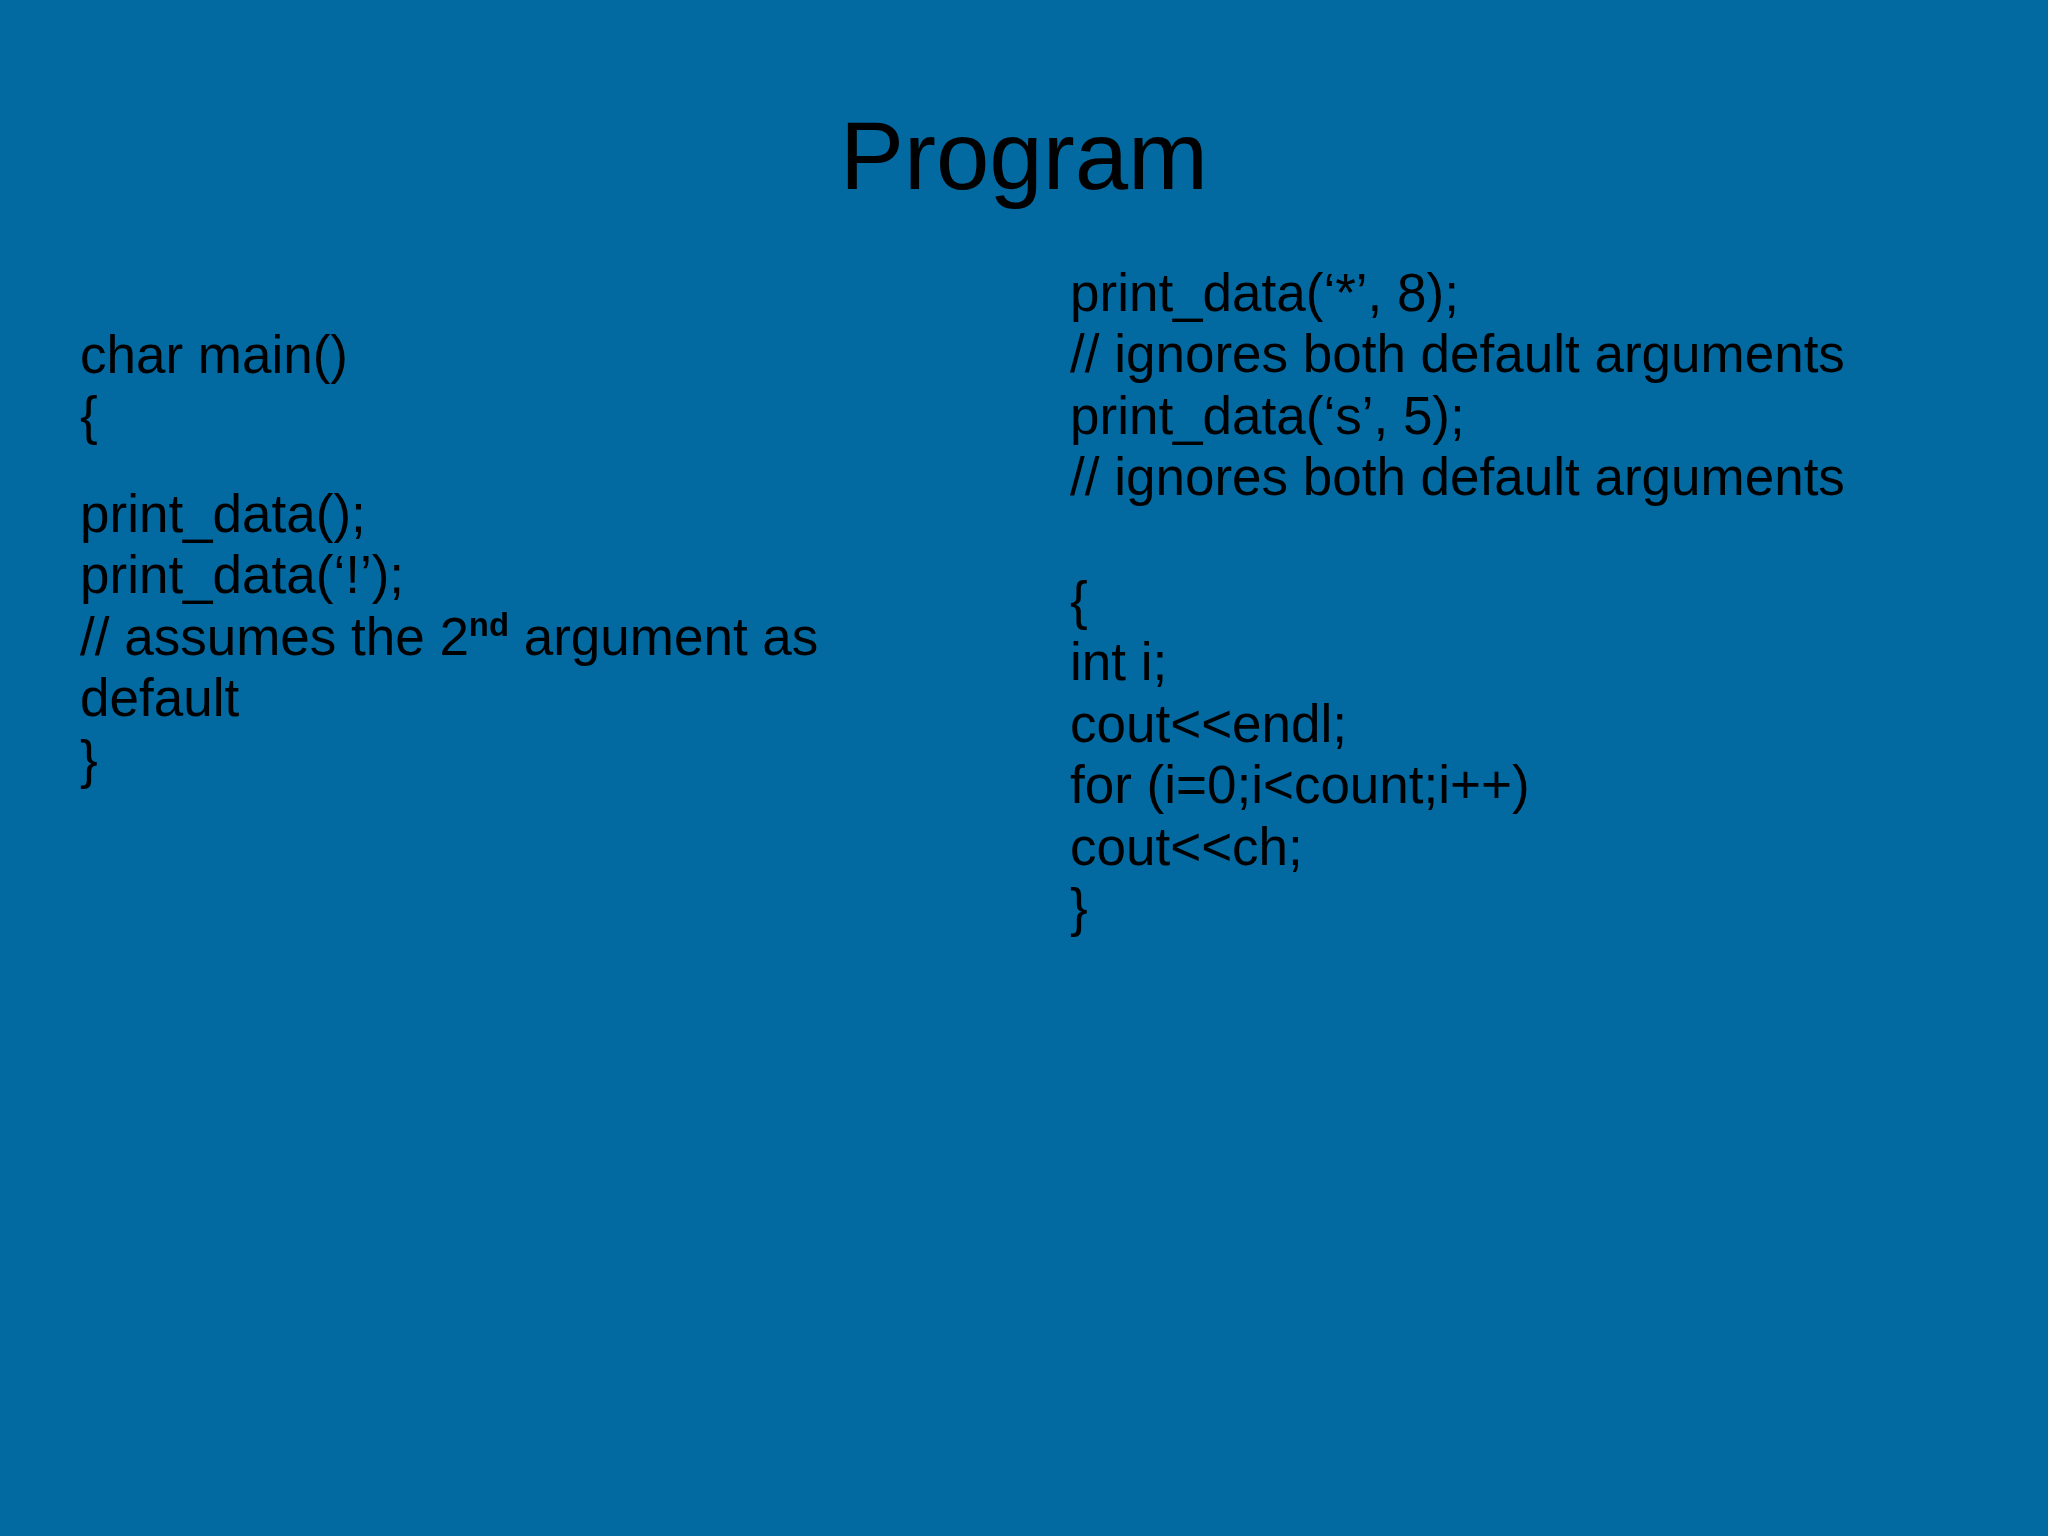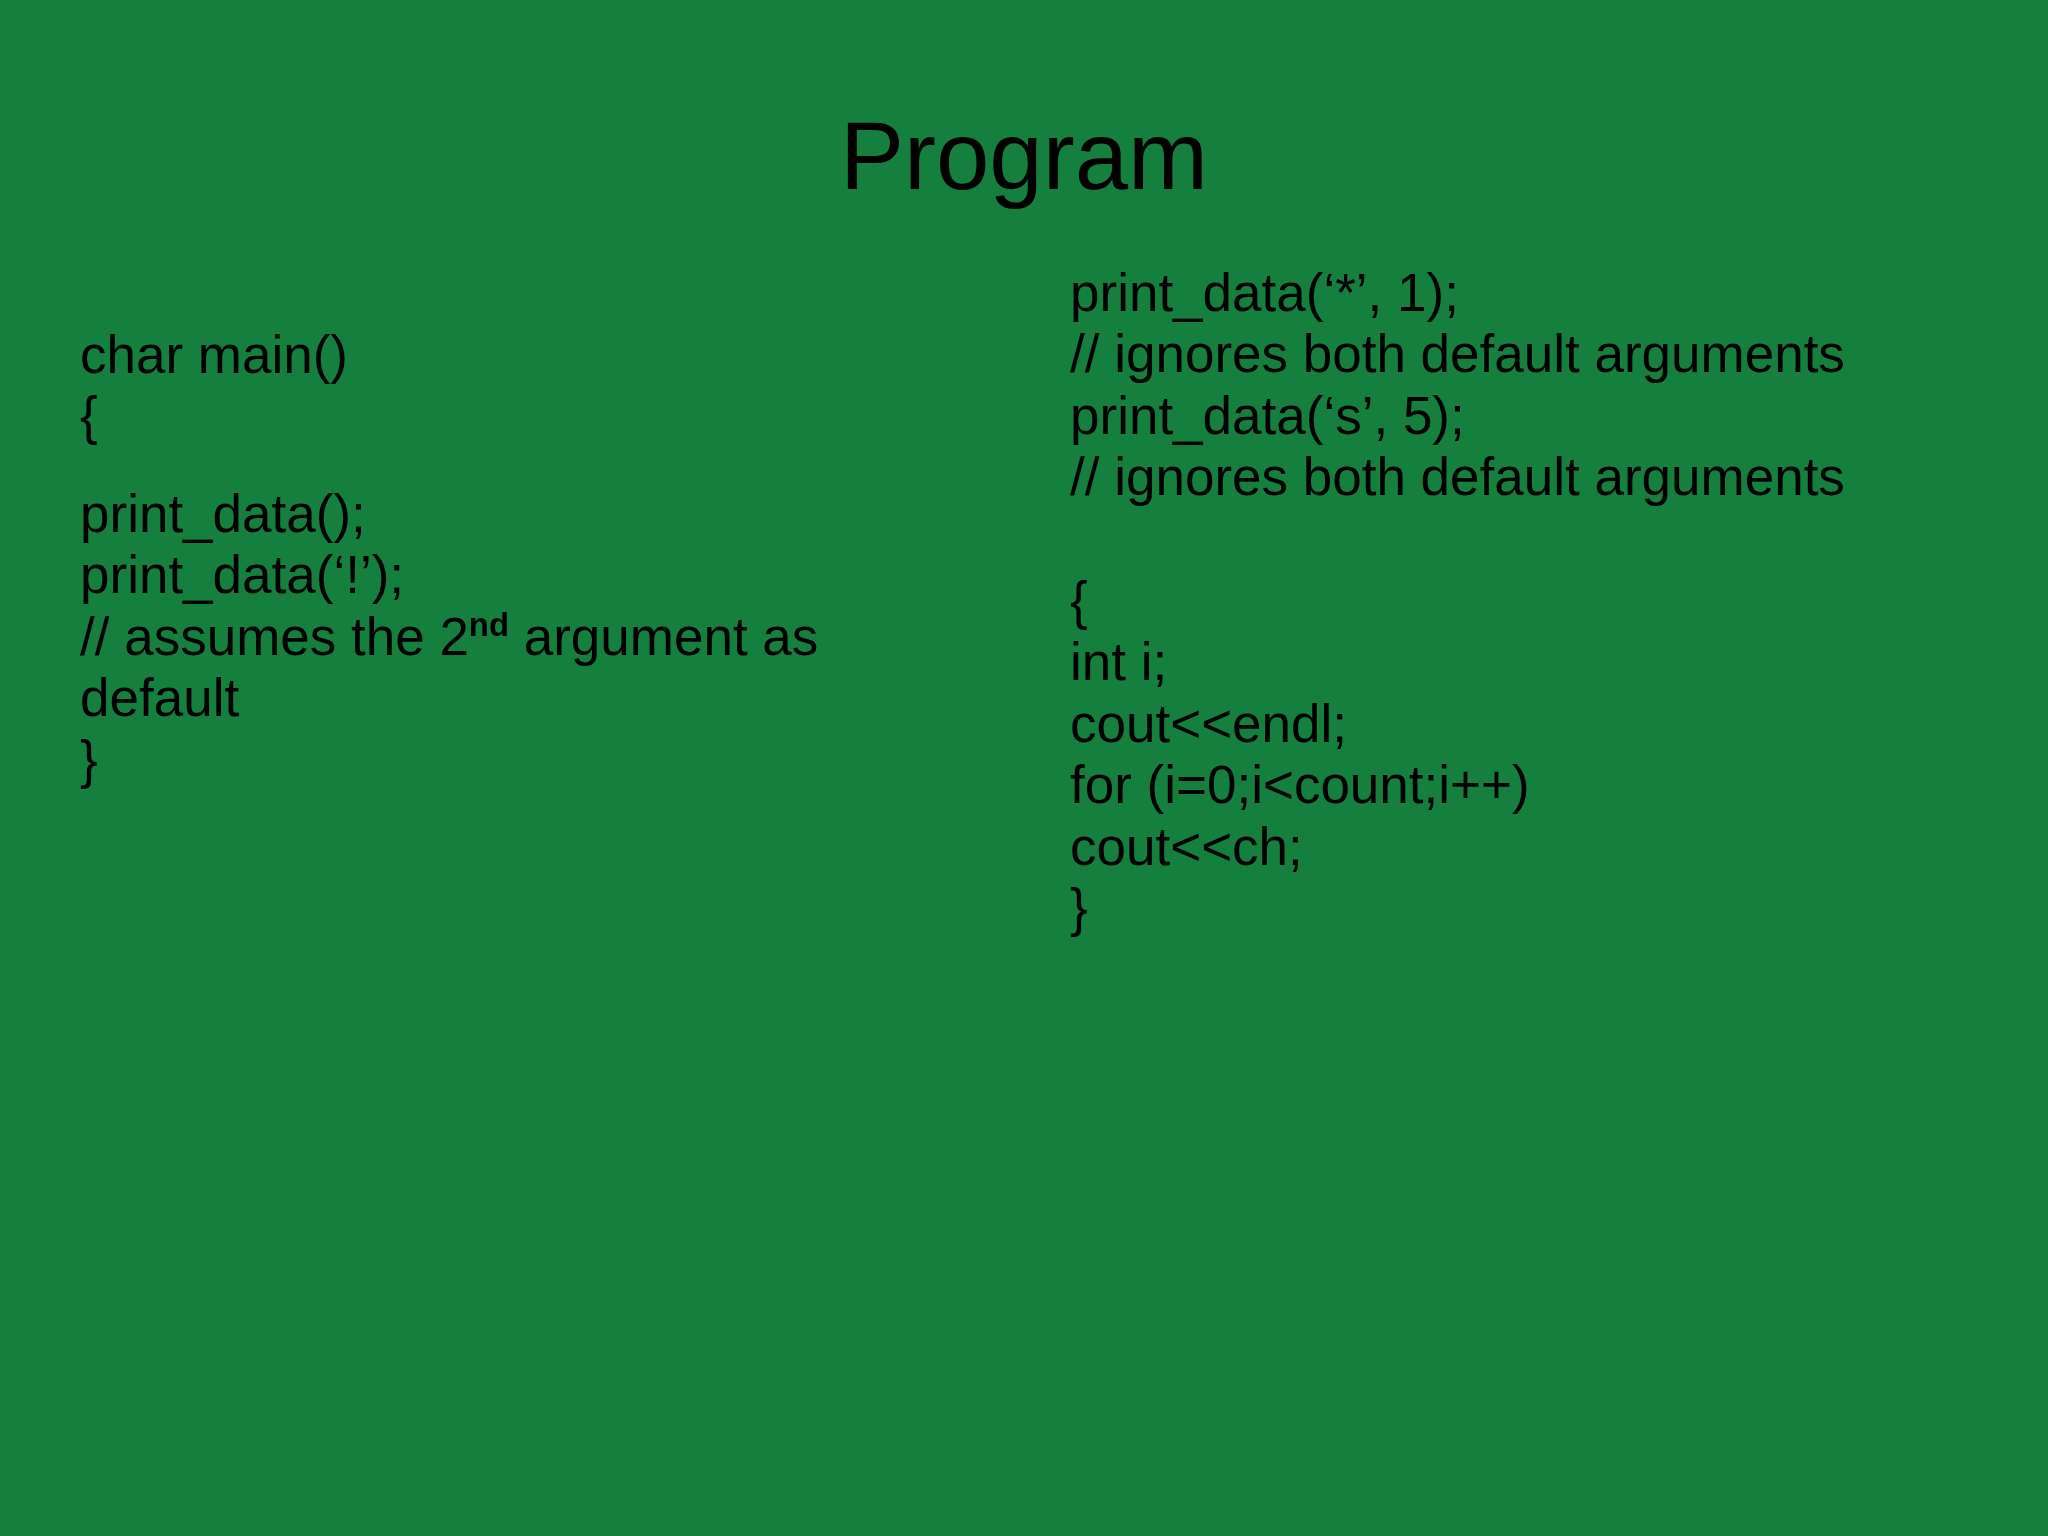--- a/index.html
+++ b/index.html
@@ -9,21 +9,21 @@
     background: #ffffff;
   }
   body {
     font-family: "Liberation Sans", "DejaVu Sans", sans-serif;
     color: #000000;
   }
   #slide {
     position: relative;
     width: 2048px;
     height: 1536px;
-    background: #15803d;
+    background: #0369a1;
     overflow: hidden;
     box-sizing: border-box;
   }
 
   
   #slide-title {
     position: absolute;
     top: 38px;
     left: 0;
     width: 2048px;
@@ -91,21 +91,21 @@
       <span class="code-line">char main()</span>
       <span class="code-line">{</span>
       <div class="gap-sm"></div>
       <span class="code-line">print_data();</span>
       <span class="code-line">print_data(‘!’);</span>
       <span class="code-line"><span>// assumes the 2</span><sup>nd</sup><span> argument as default</span></span>
       <span class="code-line">}</span>
     </div>
 
     <div id="col-right" class="code-col">
-      <span class="code-line">print_data(‘*’, 1);</span>
+      <span class="code-line">print_data(‘*’, 8);</span>
       <span class="code-line">// ignores both default arguments</span>
       <span class="code-line">print_data(‘s’, 5);</span>
       <span class="code-line">// ignores both default arguments</span>
       <div class="gap-md"></div>
       <span class="code-line">{</span>
       <span class="code-line">int i;</span>
       <span class="code-line">cout&lt;&lt;endl;</span>
       <span class="code-line">for (i=0;i&lt;count;i++)</span>
       <span class="code-line">cout&lt;&lt;ch;</span>
       <span class="code-line">}</span>

